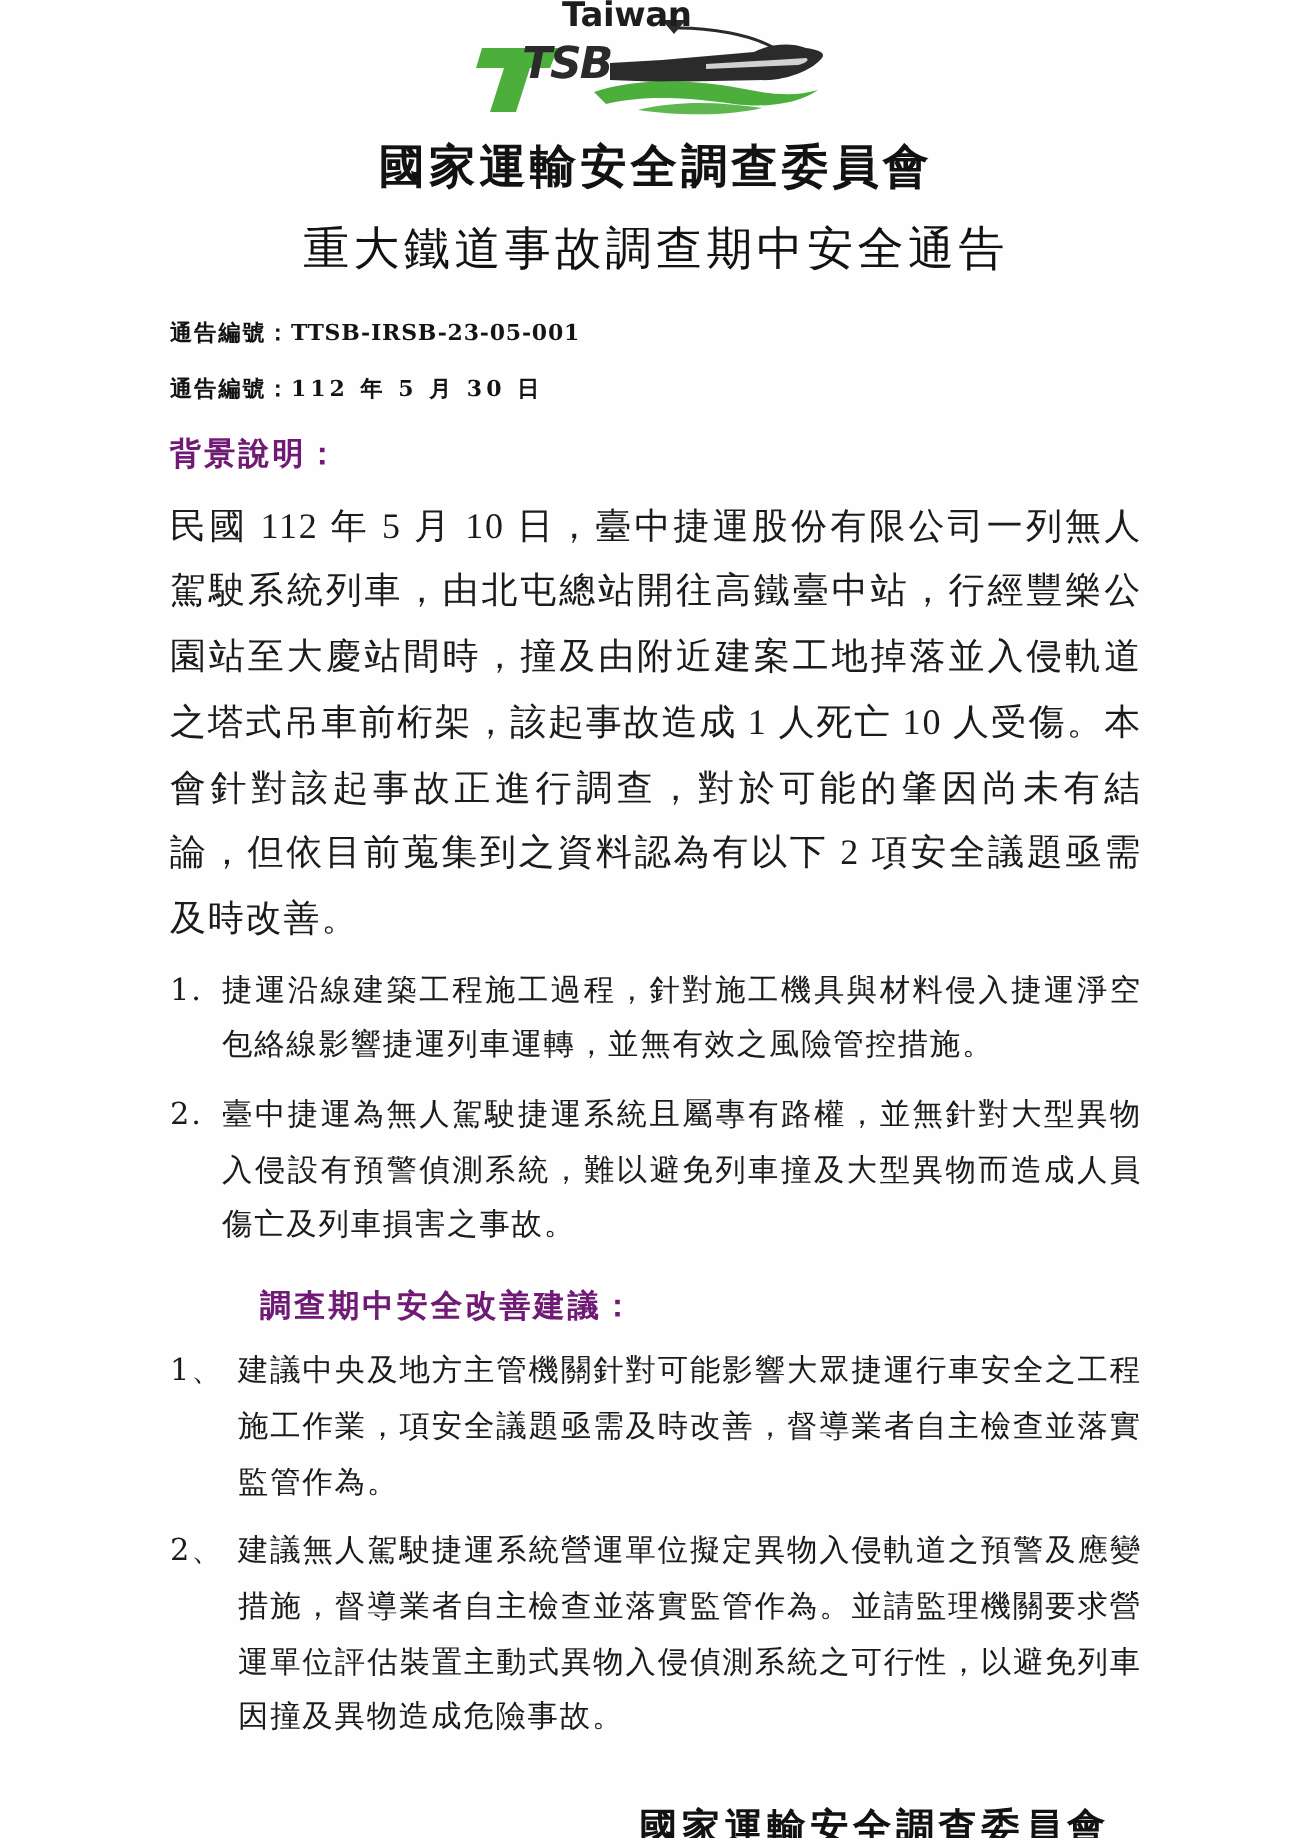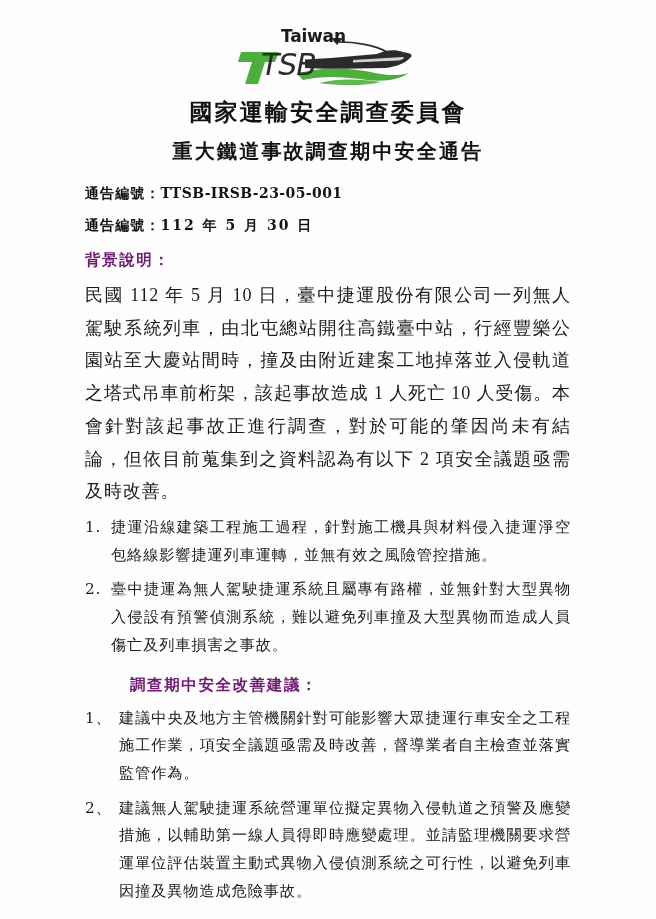--- a/index.html
+++ b/index.html
@@ -22,21 +22,20 @@
     height: 919px;
     box-sizing: border-box;
     padding: 0;
     background: #fefefe;
     position: relative;
   }
 
   
   .logo-block {
     width: 100%;
-    padding-top: 28px;
     display: flex;
     justify-content: center;
   }
   .logo {
     position: relative;
     width: 186px;
     height: 62px;
   }
   .logo svg {
     display: block;
@@ -64,37 +63,37 @@
     font-family: "DejaVu Serif", "Liberation Serif", serif;
     font-size: 23px;
     font-weight: 700;
     letter-spacing: 2.2px;
     color: #121212;
     line-height: 1.55;
     margin: 0;
   }
   .doc-subtitle {
     font-family: "DejaVu Serif", "Liberation Serif", serif;
-    font-size: 20px;
-    font-weight: 700;
+    font-size: 23px;
+    font-weight: 400;
     letter-spacing: 2.2px;
     color: #121212;
     line-height: 1.55;
     margin: 6px 0 0 0;
   }
 
   
   .content {
     margin: 0 auto;
     width: 486px;
     padding-top: 16px;
   }
 
   .meta-line {
-    font-size: 14px;
+    font-size: 11px;
     font-weight: 700;
     letter-spacing: 1.1px;
     color: #141414;
     margin-bottom: 11px;
     line-height: 1.5;
     white-space: nowrap;
   }
   .meta-line .meta-value {
     font-family: "DejaVu Serif", "Liberation Serif", serif;
     letter-spacing: 0.4px;
@@ -186,21 +185,21 @@
 
         <path d="M104 14 C120 14 140 17 152 24" fill="none" stroke="#2B2B2B" stroke-width="1.6"></path>
         <path d="M96 10 L108 10 L102 17 Z" fill="#2B2B2B"></path>
 
         <path d="M62 46 C86 38 116 40 140 45 C152 47.5 164 48 174 45 C164 52 148 54 132 52 C112 49 88 47 68 52 Z" fill="#4CAF3C"></path>
         <path d="M84 55 C104 50 126 51 146 54 C130 58 104 58 84 55 Z" fill="#4CAF3C" opacity="0.9"></path>
 
         <path d="M6 24 L44 24 L40 34 L30 34 L23 56 L10 56 L17 34 L3 34 Z" fill="#4CAF3C"></path>
       </svg>
       <div class="logo-taiwan">Taiwan</div>
-      <div style="position:absolute; left:26px; top:22px; font-family:'DejaVu Sans','Liberation Sans',sans-serif; font-size:30px; font-weight:400; font-style:italic; color:#2B2B2B; letter-spacing:-1px; line-height:1;">TSB</div>
+      <div style="position:absolute; left:26px; top:22px; font-family:'DejaVu Sans','Liberation Sans',sans-serif; font-size:22px; font-weight:700; font-style:italic; color:#2B2B2B; letter-spacing:-1px; line-height:1;">TSB</div>
     </div>
   </div>
 
   <div class="title-wrap">
     <div class="doc-title">國家運輸安全調查委員會</div>
     <div class="doc-subtitle">重大鐵道事故調查期中安全通告</div>
   </div>
 
   <div class="content">
 
@@ -229,21 +228,21 @@
 
     <div class="section-heading tight-top">調查期中安全改善建議：</div>
 
     <ol class="list wide-marker">
       <li>
         <span class="marker">1、</span>
         <span class="li-text">建議中央及地方主管機關針對可能影響大眾捷運行車安全之工程施工作業，項安全議題亟需及時改善，督導業者自主檢查並落實監管作為。</span>
       </li>
       <li>
         <span class="marker">2、</span>
-        <span class="li-text">建議無人駕駛捷運系統營運單位擬定異物入侵軌道之預警及應變措施，以輔助第一線人員得即時應變處理。並請監理機關要求營運單位評估裝置主動式異物入侵偵測系統之可行性，以避免列車因撞及異物造成危險事故。</span>
+        <span class="li-text">建議無人駕駛捷運系統營運單位擬定異物入侵軌道之預警及應變措施，督導業者自主檢查並落實監管作為。並請監理機關要求營運單位評估裝置主動式異物入侵偵測系統之可行性，以避免列車因撞及異物造成危險事故。</span>
       </li>
     </ol>
 
     <div class="sign-block">
       <div class="sign-org">國家運輸安全調查委員會</div>
 
     </div>
 
   </div>
 </div>

